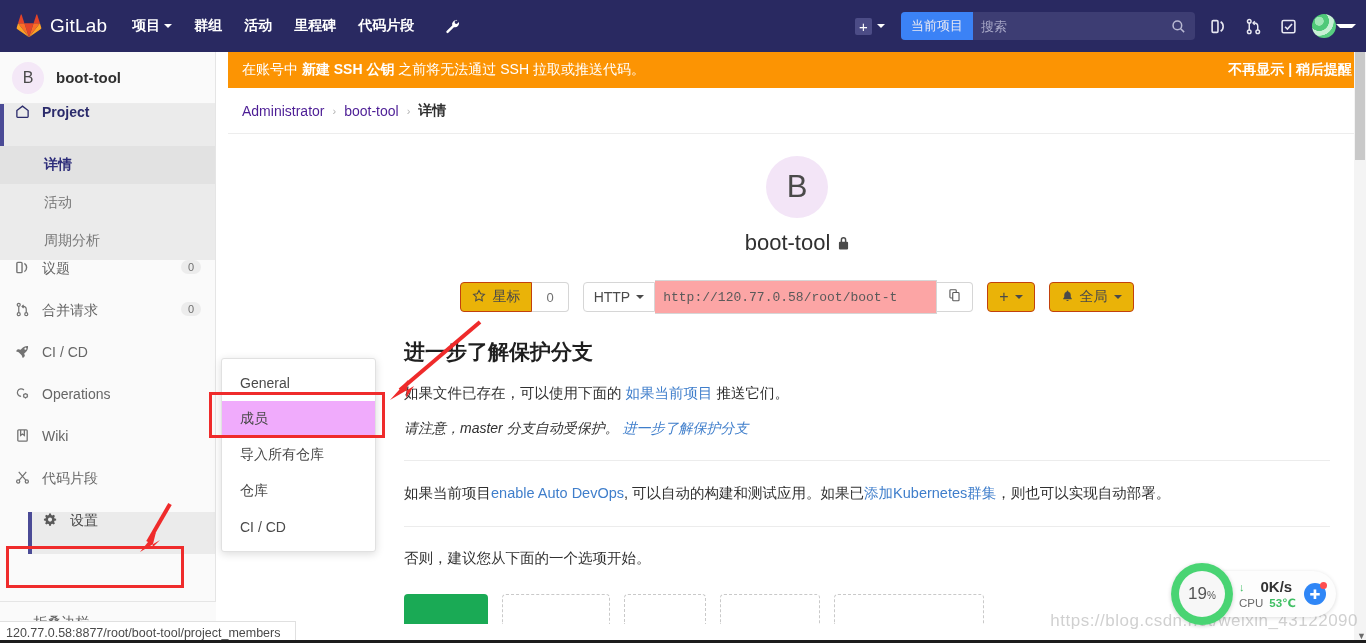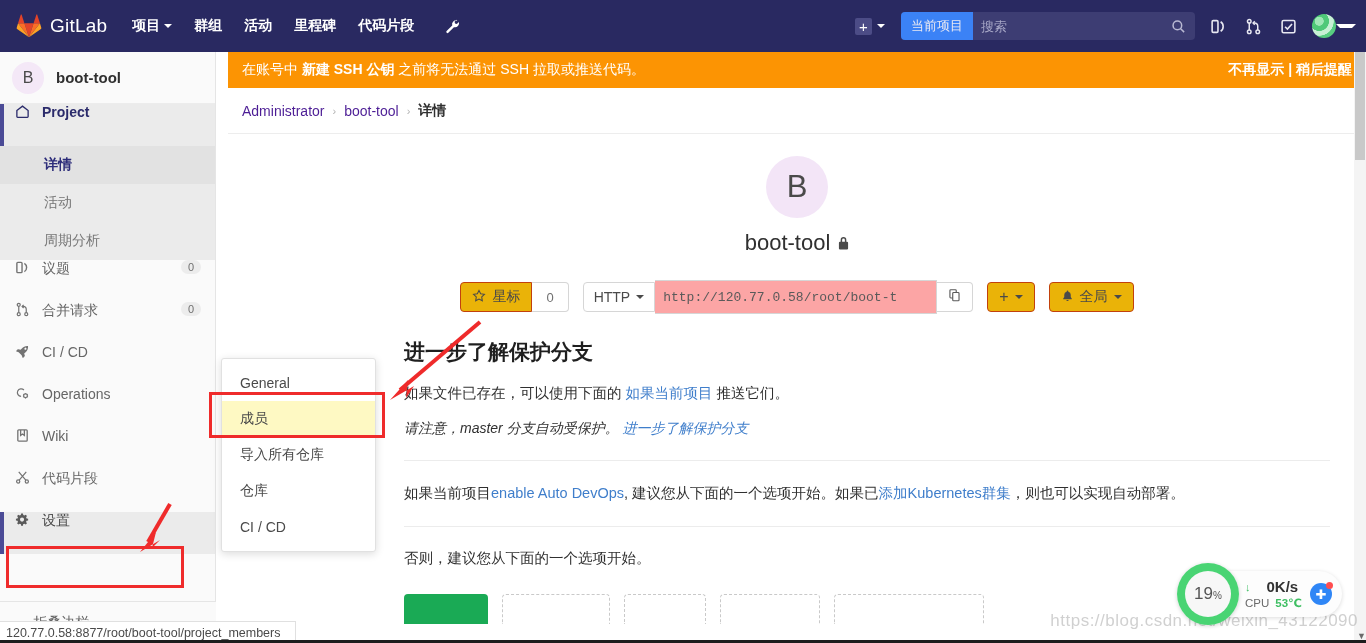--- a/index.html
+++ b/index.html
@@ -186,37 +186,37 @@
   .bb-green { width: 84px; height: 30px; background: #1aaa55; border-radius: 4px 4px 0 0; }
   .bb-dash { height: 30px; border: 1px dashed #c9c9c9; border-bottom:0; border-radius: 4px 4px 0 0; }
 
   
   .flyout {
     position: absolute; left: 221px; top: 358px; width: 155px;
     background: #fff; border: 1px solid #e1e1e1; border-radius: 3px;
     box-shadow: 0 2px 8px rgba(0,0,0,.14); z-index: 50; padding: 6px 0;
   }
   .fly-item { height: 36px; display:flex; align-items:center; padding: 0 18px; font-size: 14px; color: #4a4a4a; cursor:pointer; }
-  .fly-item.active { background: #fef9c3; }
+  .fly-item.active { background: #f0abfc; }
 
   
   .anno { position: absolute; z-index: 60; pointer-events: none; }
   .red-box { position:absolute; border: 3px solid #ef2b2b; z-index: 60; pointer-events:none; }
 
   
   .statusbar {
     position: absolute; left: 0; bottom: 0; width: 296px; height: 22px;
     background: #fff; border: 1px solid #e0e0e0; border-left: 0; border-bottom: 0;
     display: flex; align-items: center; padding: 0 6px;
     font-size: 12.5px; color: #4a4a4a; z-index: 70;
   }
 
   
   .cpu-widget {
-    position: absolute; right: 24px; bottom: 18px; z-index: 80;
+    position: absolute; right: 30px; bottom: 18px; z-index: 80;
     display: flex; align-items: center;
   }
   .ring {
     position: relative; width: 62px; height: 62px; border-radius: 50%;
     background: conic-gradient(#49d473 0 100%);
     display:flex; align-items:center; justify-content:center;
     box-shadow: 0 1px 4px rgba(0,0,0,.18);
   }
   .ring-inner {
     width: 46px; height: 46px; border-radius: 50%; background: #f7f7f7;
@@ -426,21 +426,21 @@
         <span class="s-ico">
           <svg width="15" height="15" viewBox="0 0 16 16" fill="none" stroke="currentColor" stroke-width="1.3">
             <circle cx="3.4" cy="12.2" r="1.7"></circle>
               <circle cx="12.6" cy="12.2" r="1.7"></circle>
             <path d="M4.5 10.8L12 2M11.5 10.8L4 2"></path>
           </svg>
         </span>
         <span class="s-label">代码片段</span>
       </div>
 
-      <div class="side-item active" style="background:#ebebeb;color:#4a4a4a;font-weight:400;">
+      <div class="side-item active" style="background:#ebebeb;color:#4a4a4a;font-weight:400;margin-left:28px;">
         <span class="s-ico" style="color:#5a5a5a;">
           <svg width="15" height="15" viewBox="0 0 16 16" fill="currentColor">
             <path d="M14 9.1v-2l-1.7-.3a4.6 4.6 0 0 0-.5-1.2l1-1.4-1.4-1.4-1.4 1a4.6 4.6 0 0 0-1.2-.5L8.5 1.6h-2l-.3 1.7a4.6 4.6 0 0 0-1.2.5l-1.4-1-1.4 1.4 1 1.4a4.6 4.6 0 0 0-.5 1.2L1 7.1v2l1.7.3c.1.4.3.8.5 1.2l-1 1.4 1.4 1.4 1.4-1c.4.2.8.4 1.2.5l.3 1.7h2l.3-1.7c.4-.1.8-.3 1.2-.5l1.4 1 1.4-1.4-1-1.4c.2-.4.4-.8.5-1.2L14 9.1zM7.5 10.3a2.2 2.2 0 1 1 0-4.4 2.2 2.2 0 0 1 0 4.4z"></path>
           </svg>
         </span>
         <span class="s-label">设置</span>
       </div>
     </div>
 
     <div class="collapse-row">
@@ -538,21 +538,21 @@
       <div class="repo-p">
         <span>如果文件已存在，可以使用下面的 </span><a href="#">如果当前项目</a><span> 推送它们。</span>
       </div>
       <div class="repo-note">
         <span>请注意，master 分支自动受保护。</span> <a href="#">进一步了解保护分支</a>
       </div>
 
       <div class="hr"></div>
 
       <div class="repo-p2">
-        <span>如果当前项目</span><a href="#">enable Auto DevOps</a><span>, 建议您从下面的一个选项开始。如果已</span><a href="#">添加Kubernetes群集</a><span>，则也可以实现自动部署。</span>
+        <span>如果当前项目</span><a href="#">enable Auto DevOps</a><span>, 可以自动的构建和测试应用。如果已</span><a href="#">添加Kubernetes群集</a><span>，则也可以实现自动部署。</span>
       </div>
 
       <div class="hr2"></div>
 
       <div class="repo-p3">否则，建议您从下面的一个选项开始。</div>
 
       <div class="bottom-btns">
         <div class="bb-green"></div>
         <div class="bb-dash" style="width:108px;"></div>
         <div class="bb-dash" style="width:82px;"></div>

